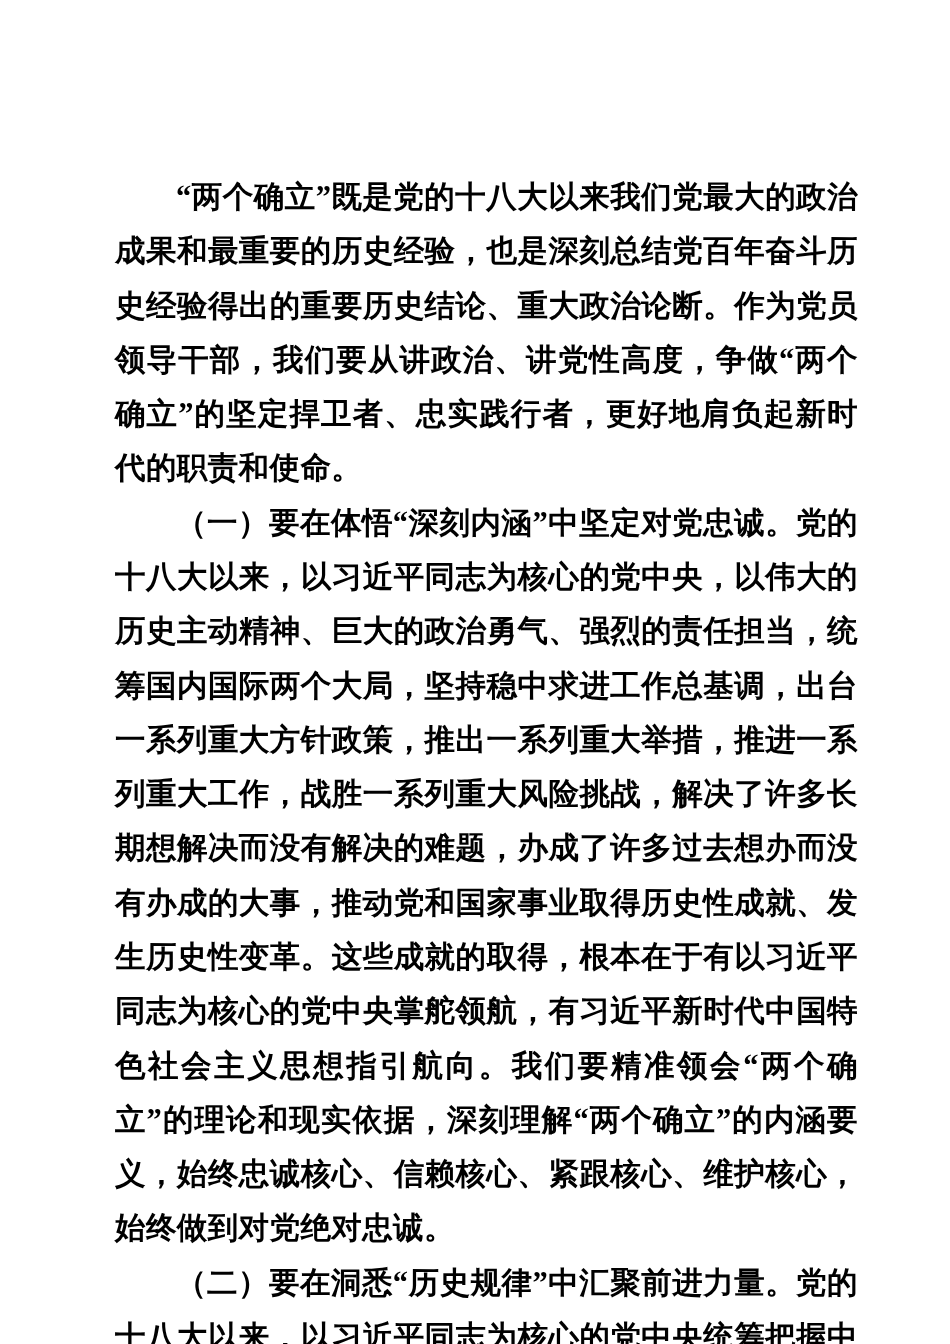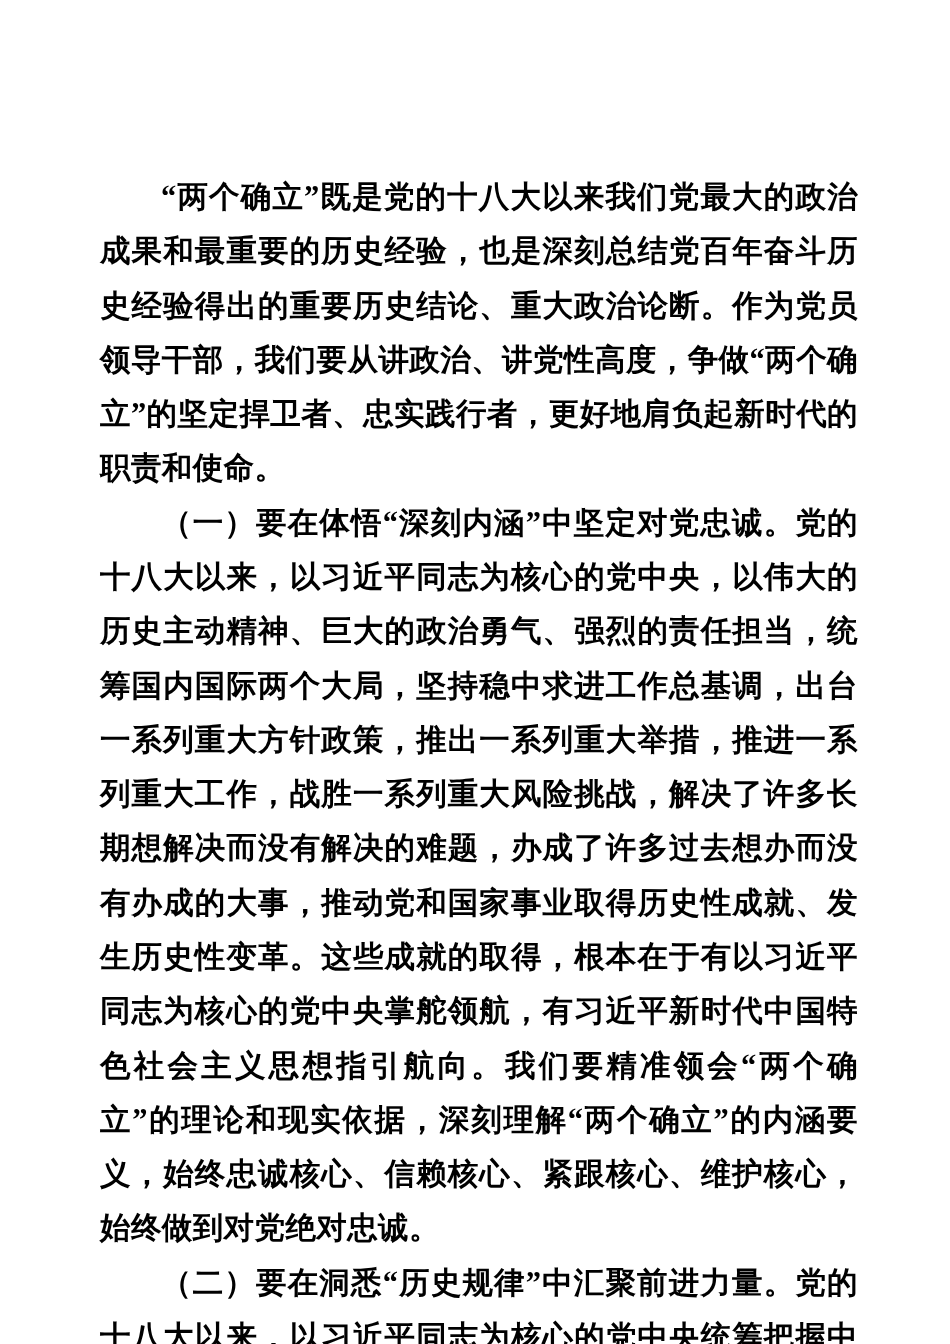--- a/index.html
+++ b/index.html
@@ -23,21 +23,21 @@
   }
   .doc-body {
     font-size: 30.5px;
     line-height: 1.78;
     text-align: justify;
     text-justify: inter-ideograph;
     letter-spacing: 0.4px;
     font-weight: 600;
   }
   .para {
-    margin: 0 0 0 0;
+    margin: 0 0 0 15px;
     text-indent: 2em;
     word-break: break-all;
   }
 </style>
 </head>
 <body>
 
 <div class="page">
   <div class="doc-body">
     <p class="para">“两个确立”既是党的十八大以来我们党最大的政治成果和最重要的历史经验，也是深刻总结党百年奋斗历史经验得出的重要历史结论、重大政治论断。作为党员领导干部，我们要从讲政治、讲党性高度，争做“两个确立”的坚定捍卫者、忠实践行者，更好地肩负起新时代的职责和使命。</p>

